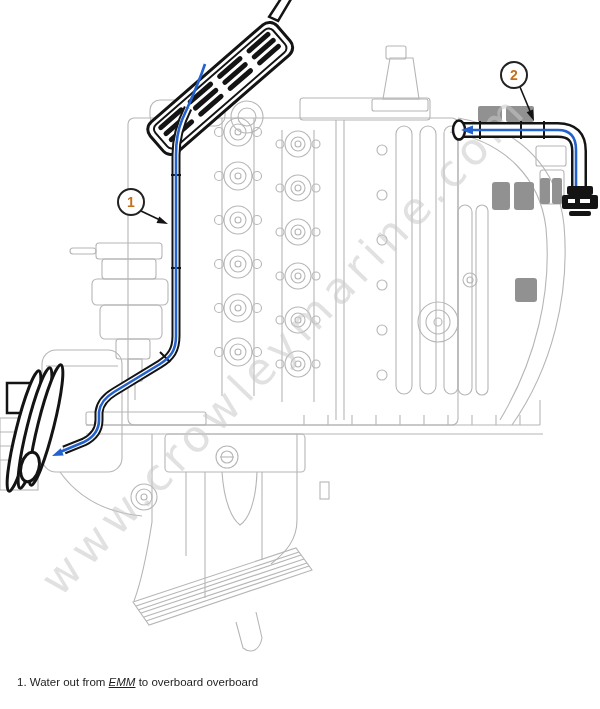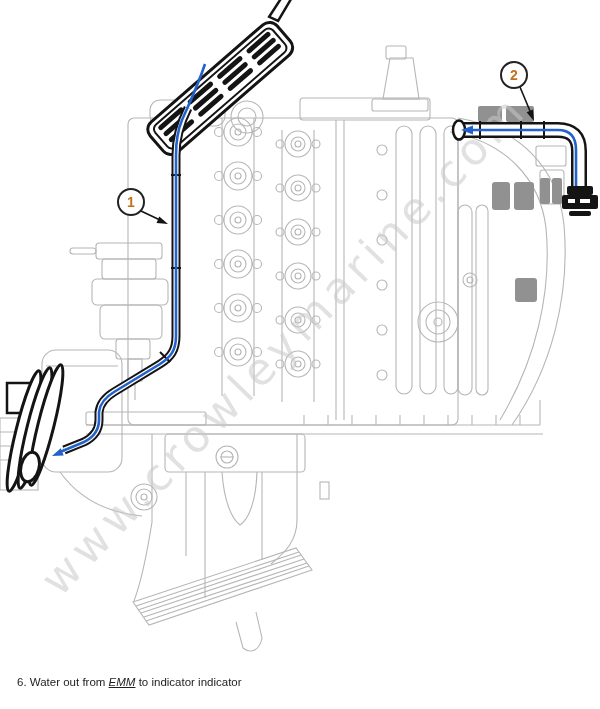--- a/index.html
+++ b/index.html
@@ -238,16 +238,16 @@
 
   <g>
     <line x1="520" y1="87" x2="530" y2="111" stroke="#141414" stroke-width="1.6"></line>
     <polygon points="534,121 526.6,112.2 533,109.6" fill="#141414"></polygon>
     <circle cx="514" cy="75" r="13" fill="#ffffff" stroke="#222222" stroke-width="2"></circle>
     <text class="callout-num" x="514" y="80">2</text>
   </g>
 </svg>
 
   <div class="caption">
-    <div><span>6. Water out from </span><span class="em">EMM</span><span> to indicator indicator</span></div>
+    <div><span>1. Water out from </span><span class="em">EMM</span><span> to overboard overboard</span></div>
     
   </div>
 </div>
 
 </body></html>

